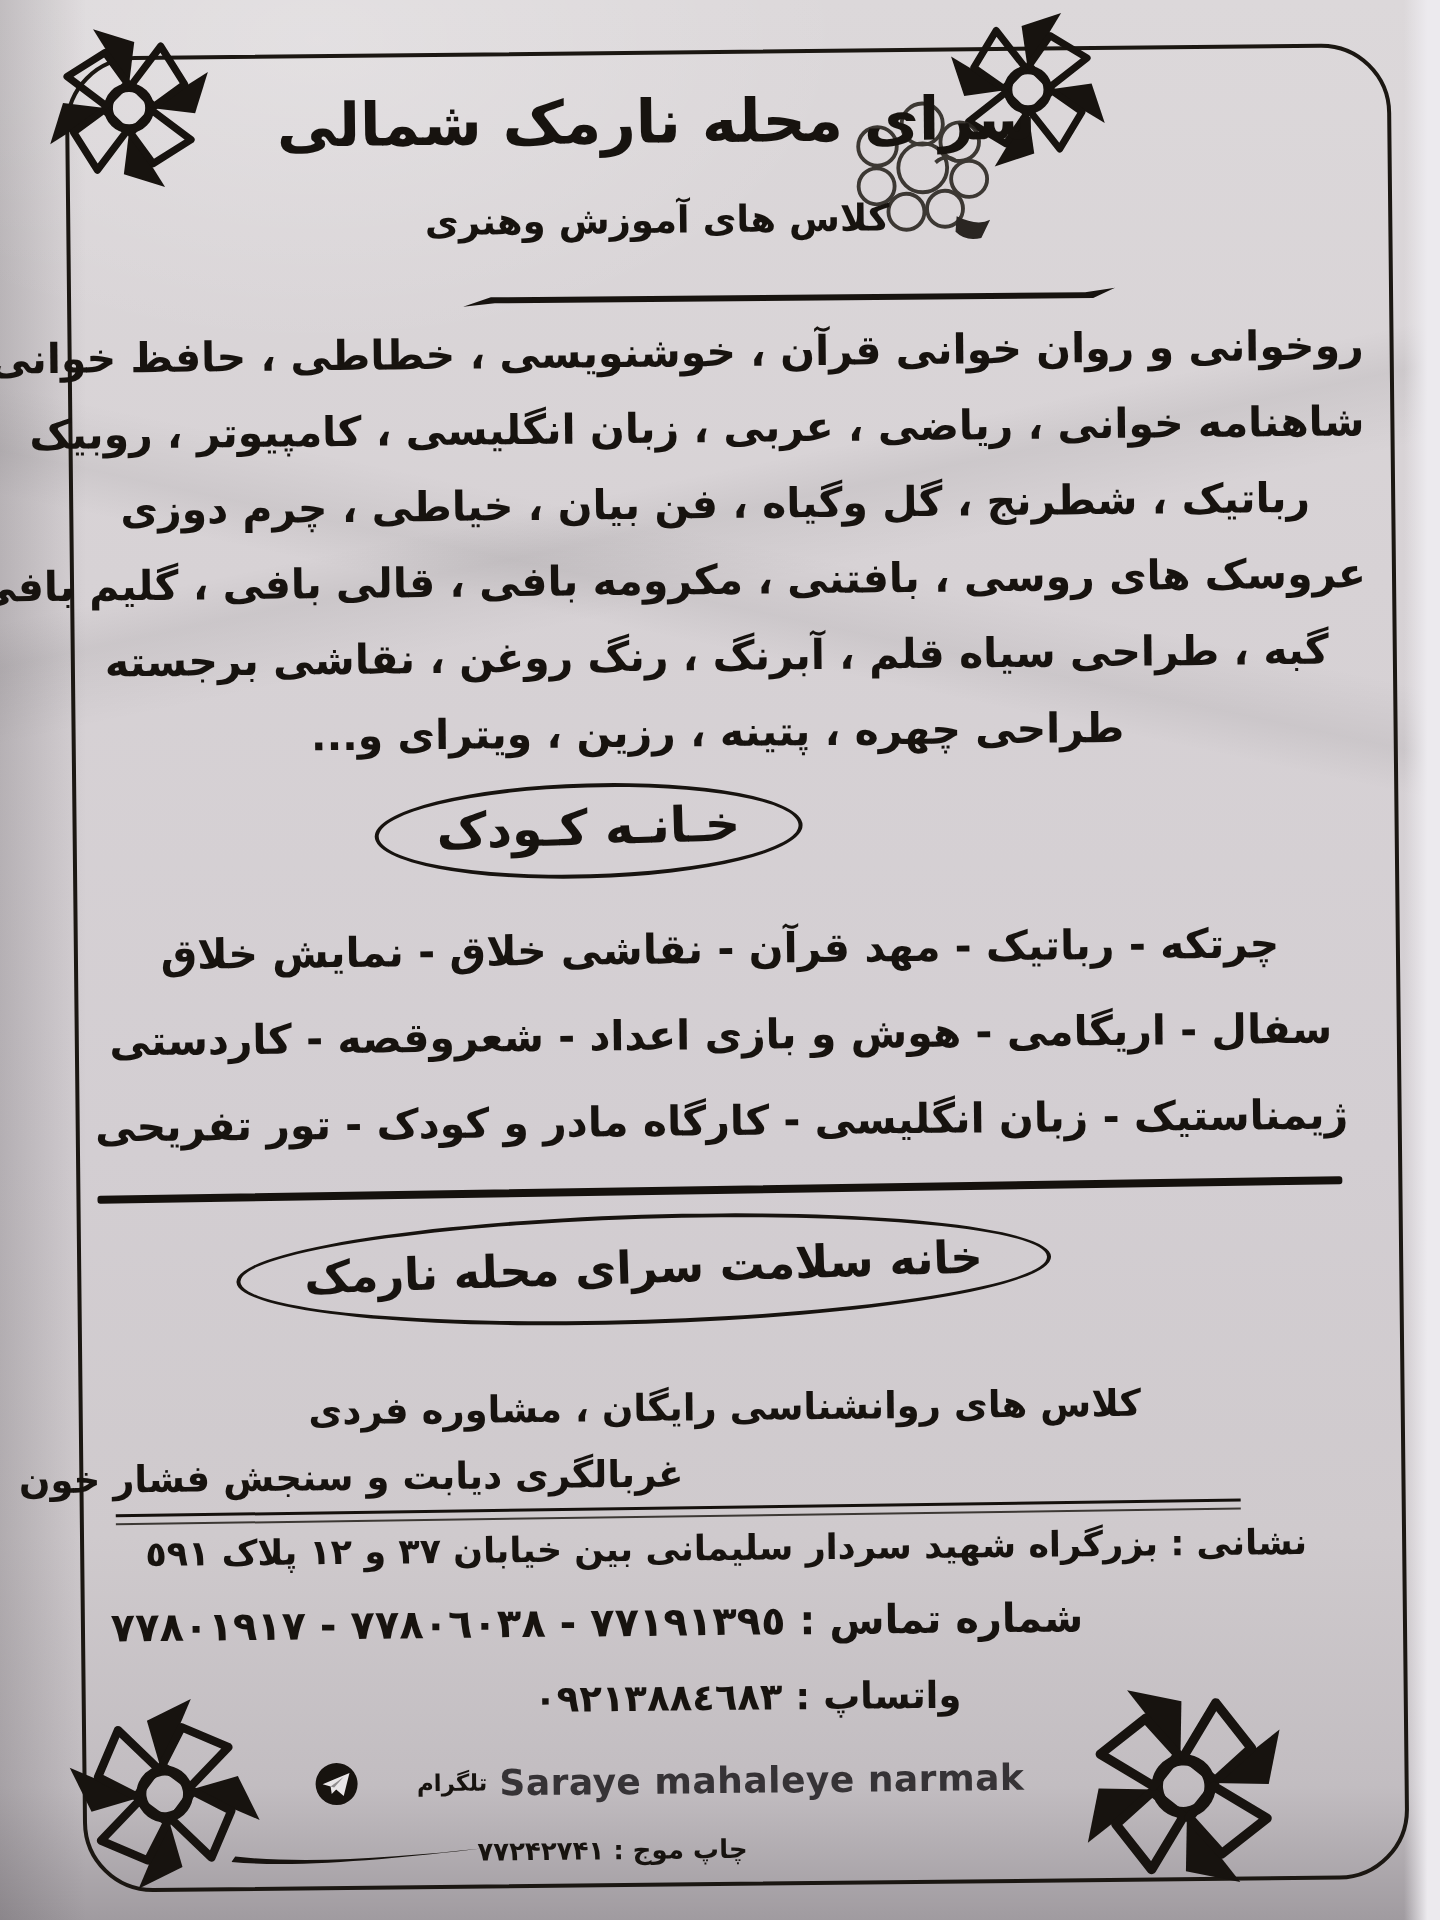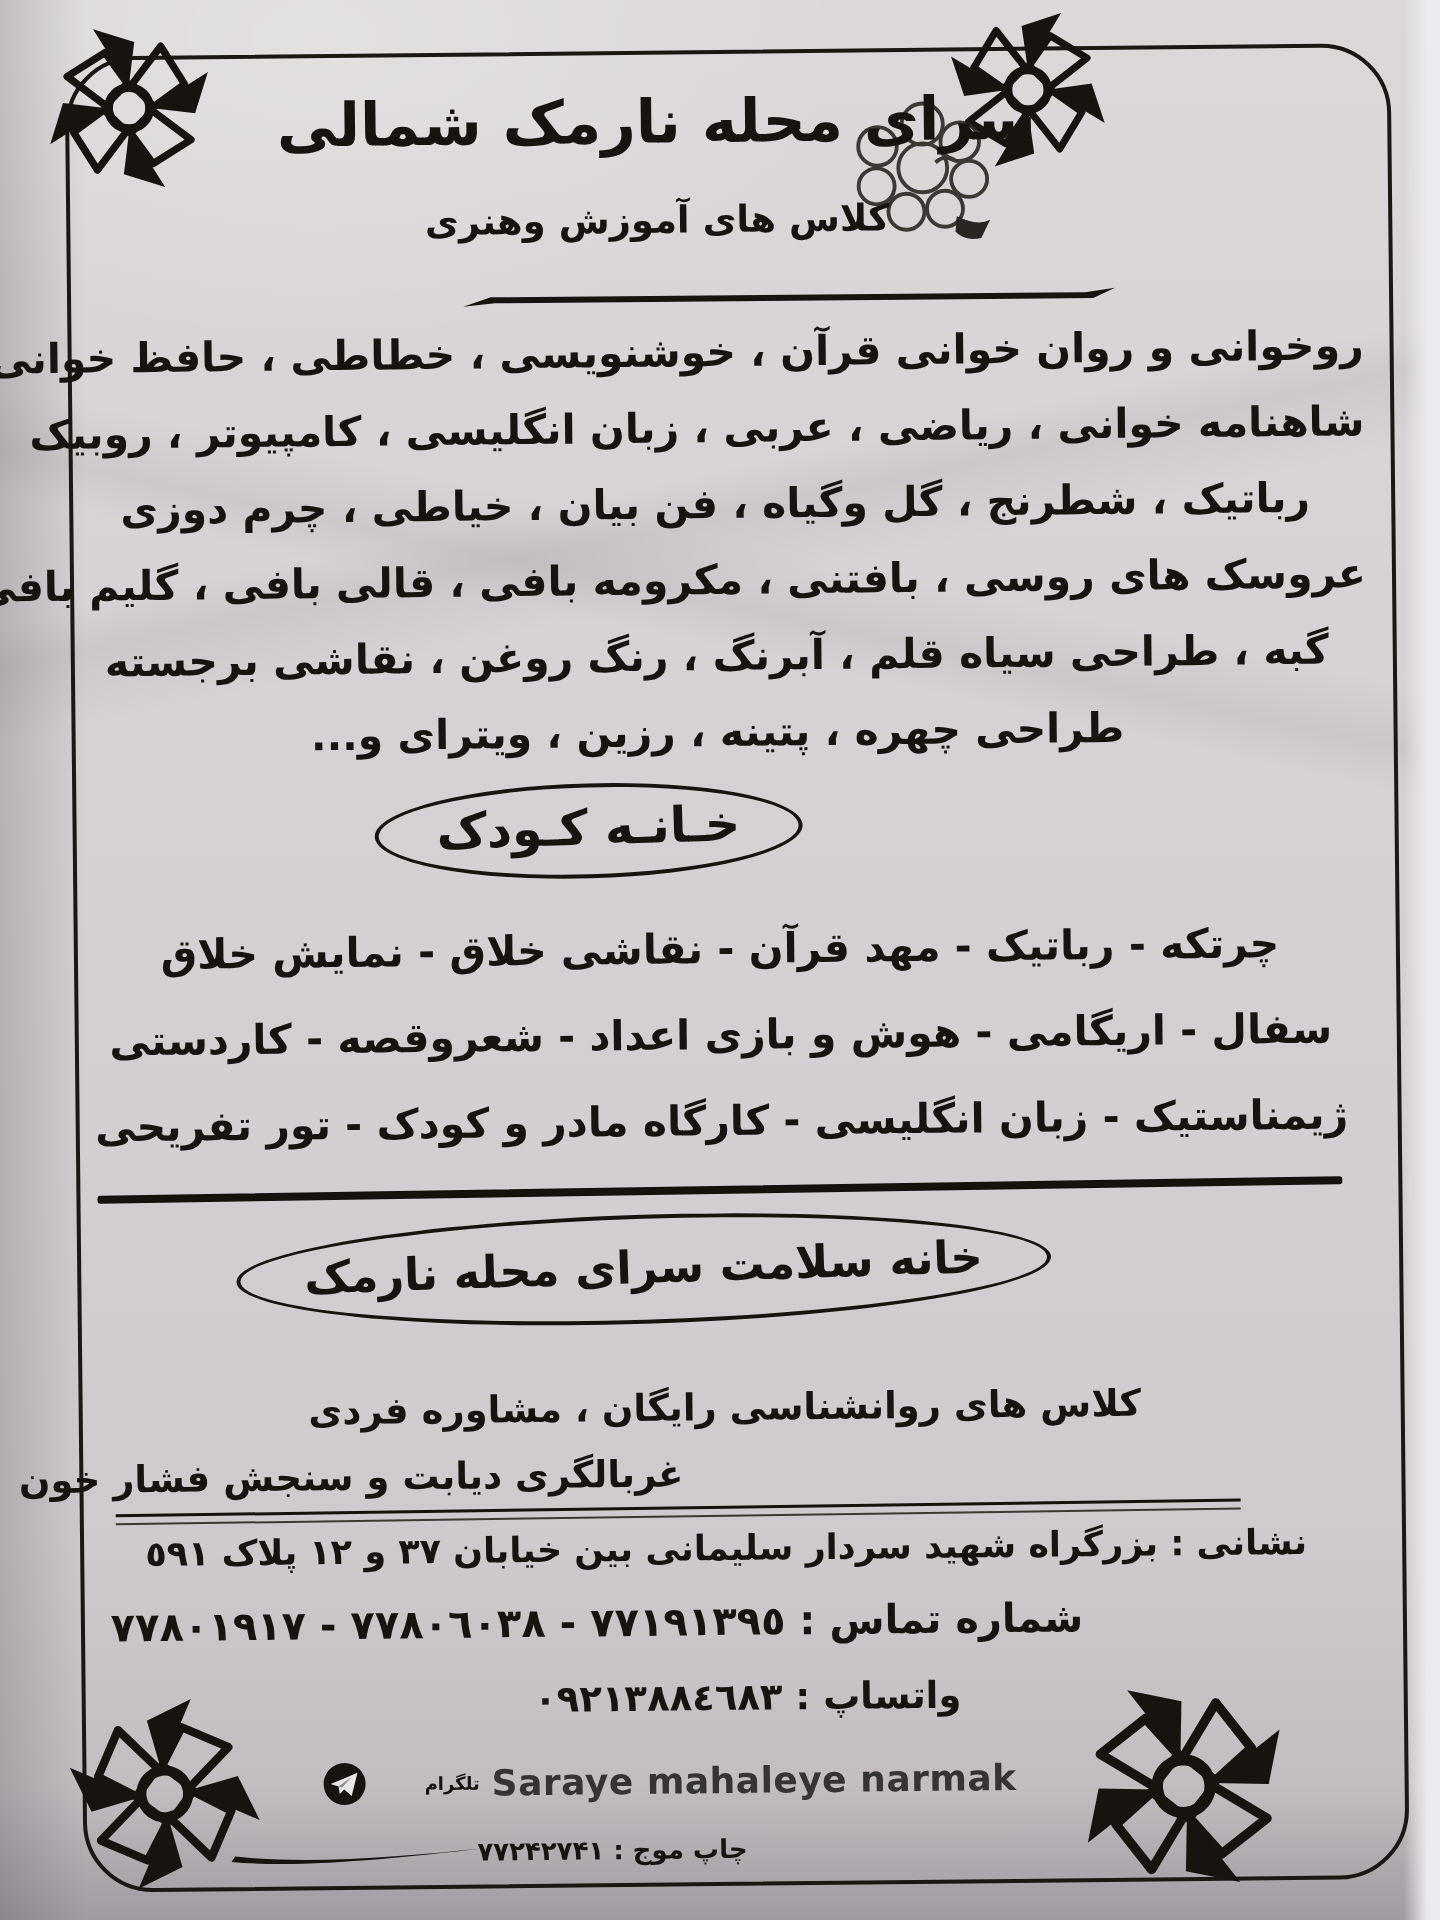--- a/index.html
+++ b/index.html
@@ -66,21 +66,21 @@
   .address{position:absolute;top:1528px;left:80px;right:80px;text-align:center;
     font-size:35px;font-weight:700;white-space:nowrap;}
   .phone{position:absolute;top:1598px;left:40px;right:300px;text-align:center;
     font-size:40px;font-weight:700;white-space:nowrap;}
   .whatsapp{position:absolute;top:1676px;left:200px;right:160px;text-align:center;
     font-size:37px;font-weight:700;white-space:nowrap;}
 
   .tg-row{position:absolute;top:1756px;left:0;right:120px;display:flex;direction:ltr;
     justify-content:center;align-items:center;gap:12px;}
   .tg-icon{width:48px;height:48px;flex:0 0 auto;}
-  .tg-label{font-size:18px;font-weight:700;margin-left:44px;}
+  .tg-label{font-size:23px;font-weight:700;margin-left:44px;}
   .tg-handle{font-size:36px;font-weight:700;color:#363336;letter-spacing:.5px;}
 
   .printer{position:absolute;top:1834px;left:468px;font-size:26px;font-weight:700;white-space:nowrap;}
   .swoosh{position:absolute;left:222px;top:1828px;width:252px;height:36px;}
 </style>
 </head>
 <body>
 
 <svg width="0" height="0" style="position:absolute">
   <symbol id="pinwheel" viewBox="0 0 120 120">

